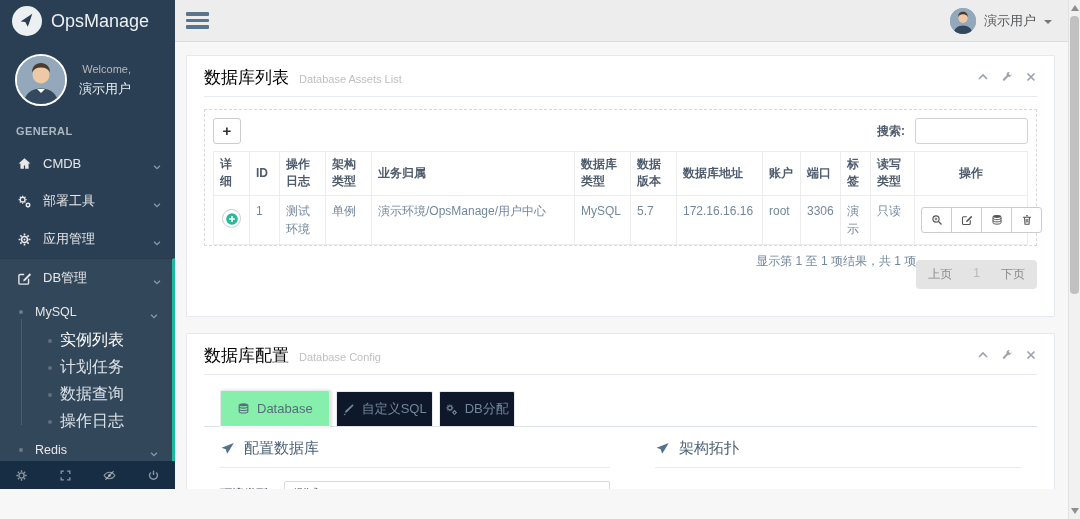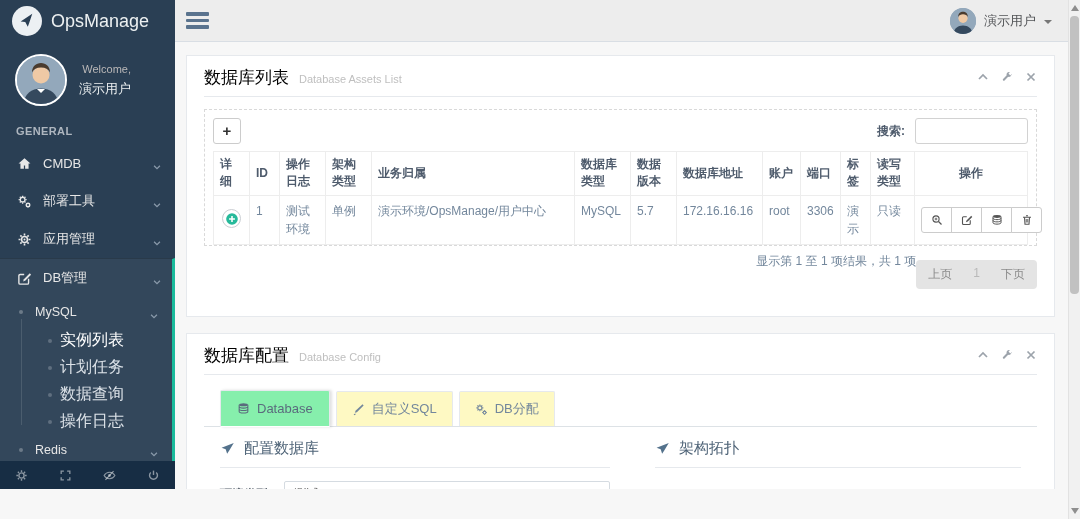--- a/index.html
+++ b/index.html
@@ -94,21 +94,21 @@
   .btn-sm svg { width:12px; height:12px; }
 
   .below { display:flex; justify-content:flex-end; align-items:flex-start; margin-top:5px; }
   .summary { font-size:12px; color:#73879C; padding-top:2px; }
   .pager { margin-top:9px; display:inline-flex; background:#E4E4E4; border-radius:4px; overflow:hidden; }
   .pager .pbtn { padding:6px 12px; font-size:12px; color:#8B8B8B; cursor:default; }
   .pager .pnum { padding:6px 9px; font-size:12px; color:#B9B9B9; }
 
   
   .tabs { display:flex; padding:3px 0 0 16px; border-bottom:1px solid #DDE2E6; align-items:flex-end; }
-  .tab { display:flex; align-items:center; gap:7px; padding:8px 15px; font-size:13px; color:#73879C; background:#fef9c3; border:1px solid #E6E9ED; border-bottom:none; margin-right:6px; border-radius:2px 2px 0 0; cursor:pointer; }
+  .tab { display:flex; align-items:center; gap:7px; padding:8px 5px; font-size:13px; color:#73879C; background:#0f172a; border:1px solid #E6E9ED; border-bottom:none; margin-right:6px; border-radius:2px 2px 0 0; cursor:pointer; }
   .tab.active { background:#86efac; padding:10px 16px; margin-bottom:-1px; border-bottom:1px solid #fff; color:#5A6B7D; box-shadow:2px 0 3px rgba(0,0,0,0.12); }
   .tab svg { width:13px; height:13px; flex:none; }
 
   .cols { display:flex; gap:45px; padding:12px 16px 0; }
   .col-l { width:390px; flex:none; }
   .col-r { flex:1; min-width:0;text-align:right; }
   .sec-head { display:flex; align-items:center; gap:9px; color:#4E6377; font-size:15px; padding-bottom:9px; border-bottom:1px solid #E6E9ED; }
   .sec-head svg { width:15px; height:15px; color:#54728C; flex:none; }
 
   .form-row { display:flex; align-items:center; margin-top:13px; }

